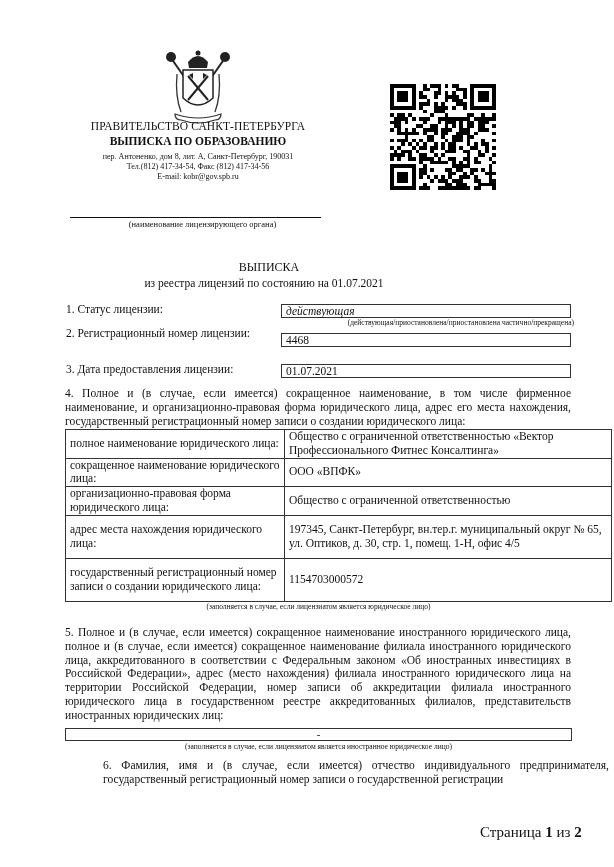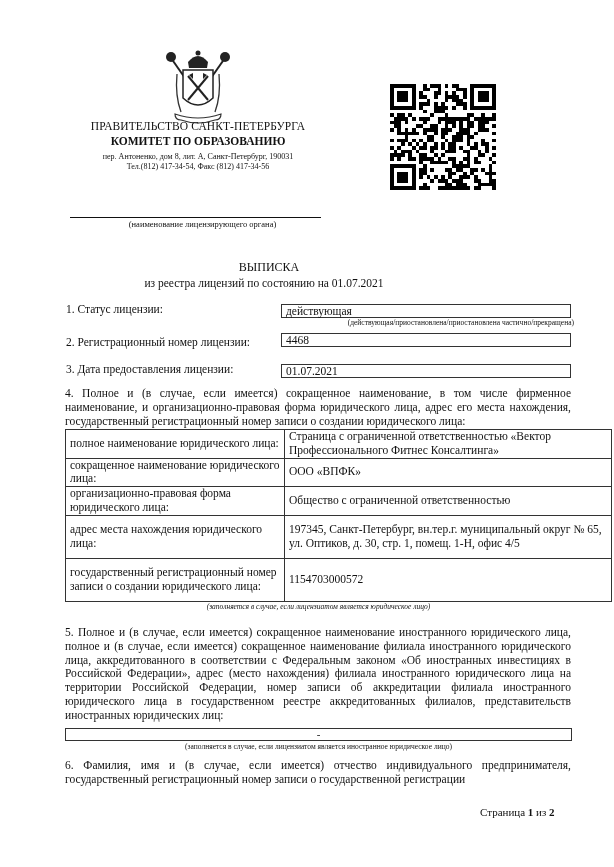--- a/index.html
+++ b/index.html
@@ -28,21 +28,21 @@
     .para { left: 65px; width: 506px; font-size: 11.5px; line-height: 13.8px; text-align: justify; }
 
     table.entity {
       position: absolute; left: 65px; top: 429px; width: 547px;
       border-collapse: collapse; font-size: 11.5px; line-height: 13.8px;
     }
     table.entity td { border: 1px solid #333; padding: 0 4px; vertical-align: middle; }
     table.entity td.k { width: 210px; }
     .caption-small { font-size: 7.5px; text-align: center; left: 65px; width: 507px; }
     .empty-box { left: 65px; top: 728px; width: 507px; height: 13px; border: 1px solid #333; box-sizing: border-box; text-align: center; font-size: 11px; line-height: 10px; }
-    .page-num { left: 480px; top: 806px; font-size: 11px; text-align: center; }
+    .page-num { left: 480px; top: 824px; font-size: 15px; text-align: center; }
   </style>
 </head>
 <body>
 
 <div class="abs emblem">
   <svg width="70" height="78" viewBox="0 0 70 78">
 
     <path d="M25 14 Q35 2 45 14 L44 20 L26 20 Z" fill="#222"></path>
     <circle cx="35" cy="5" r="2.5" fill="#222"></circle>
 
@@ -60,24 +60,25 @@
 
     <path d="M14 26 Q12 48 18 64" stroke="#333" stroke-width="1.3" fill="none"></path>
     <path d="M56 26 Q58 48 52 64" stroke="#333" stroke-width="1.3" fill="none"></path>
 
     <path d="M12 66 Q35 74 58 66 Q58 72 52 72 Q35 78 18 72 Q12 72 12 66 Z" fill="none" stroke="#333" stroke-width="1.2"></path>
   </svg>
 </div>
 
 <div class="abs org-block">
   <div class="gov-name">ПРАВИТЕЛЬСТВО САНКТ-ПЕТЕРБУРГА</div>
-  <div class="committee">КОМИТЕТ ПО ОБРАЗОВАНИЮ</div>
+  <div class="committee">ВЫПИСКА ПО ОБРАЗОВАНИЮ</div>
   <div class="contacts">
     <div>пер. Антоненко, дом 8, лит. А, Санкт-Петербург, 190031</div>
     <div>Тел.(812) 417-34-54, Факс (812) 417-34-56</div>
+    <div>E-mail: kobr@gov.spb.ru</div>
   </div>
 </div>
 <div class="abs org-line"></div>
 <div class="abs org-caption">(наименование лицензирующего органа)</div>
 
 <div class="abs qr">
   <svg id="qr-svg" width="106" height="106" viewBox="0 0 29 29" shape-rendering="crispEdges">
       <rect x="0" y="0" width="1" height="1" fill="#000"></rect>
       <rect x="1" y="0" width="1" height="1" fill="#000"></rect>
       <rect x="2" y="0" width="1" height="1" fill="#000"></rect>
@@ -503,58 +504,58 @@
       <rect x="28" y="28" width="1" height="1" fill="#000"></rect>
     </svg>
 </div>
 
 <div class="abs title-block">
   <div class="doc-title">ВЫПИСКА</div>
   <div class="doc-subtitle">из реестра лицензий по состоянию на 01.07.2021</div>
 </div>
 
 <div class="abs field-label" style="top:303px;">1. Статус лицензии:</div>
-<div class="abs field-box" style="top:304px;">действующая</div>
+<div class="abs field-box" style="top:304px;font-style:italic;">действующая</div>
 <div class="abs field-hint" style="top:318px;">(действующая/приостановлена/приостановлена частично/прекращена)</div>
 
-<div class="abs field-label" style="top:336px;">2. Регистрационный номер лицензии:</div>
+<div class="abs field-label" style="top:327px;">2. Регистрационный номер лицензии:</div>
 <div class="abs field-box" style="top:333px;">4468</div>
 
 <div class="abs field-label" style="top:363px;">3. Дата предоставления лицензии:</div>
 <div class="abs field-box" style="top:364px;">01.07.2021</div>
 
 <div class="abs para" style="top:387px;">4. Полное и (в случае, если имеется) сокращенное наименование, в том числе фирменное наименование, и организационно-правовая форма юридического лица, адрес его места нахождения, государственный регистрационный номер записи о создании юридического лица:</div>
 
 <table class="entity">
   <tbody>
       <tr style="height:28px;">
     <td class="k">полное наименование юридического лица:</td>
-    <td>Страница с ограниченной ответственностью «Вектор Профессионального Фитнес Консалтинга»</td>
+    <td>Общество с ограниченной ответственностью «Вектор Профессионального Фитнес Консалтинга»</td>
   </tr>
   <tr style="height:28px;">
     <td class="k">сокращенное наименование юридического лица:</td>
     <td>ООО «ВПФК»</td>
   </tr>
   <tr style="height:28px;">
     <td class="k">организационно-правовая форма юридического лица:</td>
     <td>Общество с ограниченной ответственностью</td>
   </tr>
   <tr style="height:43px;">
     <td class="k">адрес места нахождения юридического лица:</td>
     <td>197345, Санкт-Петербург, вн.тер.г. муниципальный округ № 65, ул. Оптиков, д. 30, стр. 1, помещ. 1-Н, офис 4/5</td>
   </tr>
   <tr style="height:43px;">
     <td class="k">государственный регистрационный номер записи о создании юридического лица:</td>
     <td>1154703000572</td>
   </tr>
 </tbody>
   </table>
-<div class="abs caption-small" style="top:602px;font-style:italic;">(заполняется в случае, если лицензиатом является юридическое лицо)</div>
+<div class="abs caption-small" style="top:602px;">(заполняется в случае, если лицензиатом является юридическое лицо)</div>
 
 <div class="abs para" style="top:626px;">5. Полное и (в случае, если имеется) сокращенное наименование иностранного юридического лица, полное и (в случае, если имеется) сокращенное наименование филиала иностранного юридического лица, аккредитованного в соответствии с Федеральным законом «Об иностранных инвестициях в Российской Федерации», адрес (место нахождения) филиала иностранного юридического лица на территории Российской Федерации, номер записи об аккредитации филиала иностранного юридического лица в государственном реестре аккредитованных филиалов, представительств иностранных юридических лиц:</div>
 <div class="abs empty-box">-</div>
 <div class="abs caption-small" style="top:742px;">(заполняется в случае, если лицензиатом является иностранное юридическое лицо)</div>
 
-<div class="abs para" style="top:759px;">6. Фамилия, имя и (в случае, если имеется) отчество индивидуального предпринимателя, государственный регистрационный номер записи о государственной регистрации</div>
+<div class="abs para" style="top:759px;margin-left:38px;">6. Фамилия, имя и (в случае, если имеется) отчество индивидуального предпринимателя, государственный регистрационный номер записи о государственной регистрации</div>
 
 <div class="abs page-num">
   <span>Страница </span><b>1</b><span> из </span><b>2</b>
 </div>
 
 </body></html>

